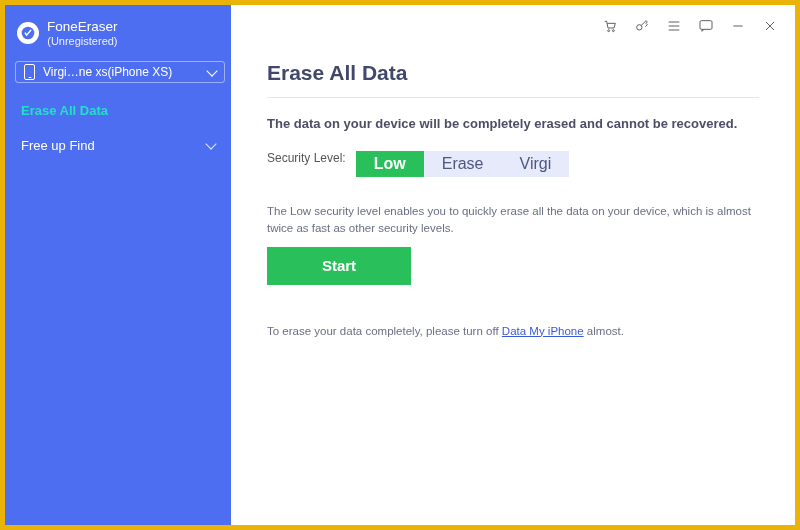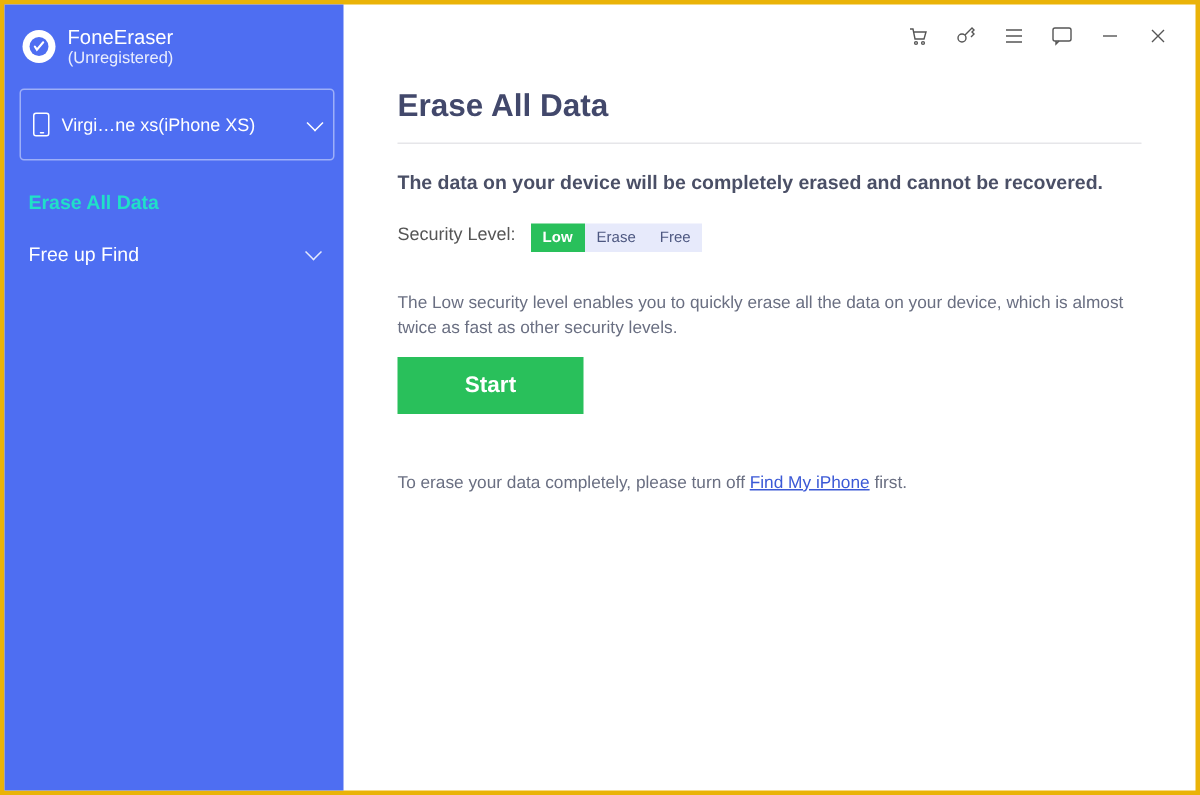--- a/index.html
+++ b/index.html
@@ -1,19 +1,19 @@
 <!DOCTYPE html>
 <html><head>
 <meta charset="utf-8">
 <style>
   * { box-sizing: border-box; margin: 0; padding: 0; }
   body { font-family: -apple-system, "Segoe UI", Arial, sans-serif; background: #fff; }
   .app-window {
     width: 800px; height: 530px;
-    border: 3px solid #eab308;
+    border: 5px solid #eab308;
     display: flex;
     position: relative;
     background: #fff;
   }
   
   .sidebar {
     width: 226px;
     background: #4e6ef2;
     color: #fff;
     display: flex;
@@ -34,21 +34,21 @@
   }
   .brand-text { display: flex; flex-direction: column; line-height: 1.15; }
   .brand-name { font-size: 13.5px; font-weight: 500; }
   .brand-status { font-size: 11px; opacity: .88; text-align: right; }
   .device-select {
     margin: 2px 6px 10px 10px;
     display: flex; align-items: center;
     gap: 8px;
     border: 1px solid rgba(255,255,255,.45);
     border-radius: 3px;
-    padding: 15px 8px;
+    padding: 2px 8px;
     font-size: 12px;
     cursor: pointer;
     position: relative;
   }
   .device-select .label { flex: 1; white-space: nowrap; overflow: hidden; text-overflow: ellipsis; }
   .phone-icon { width: 11px; height: 16px; border: 1.3px solid #fff; border-radius: 2px; position: relative; }
   .phone-icon::after { content:""; position:absolute; bottom:1px; left:50%; transform:translateX(-50%); width:3px; height:1.5px; background:#fff; border-radius:1px; }
   .chevron { width: 8px; height: 8px; border-right: 1.5px solid #fff; border-bottom: 1.5px solid #fff; transform: rotate(45deg); margin-top:-3px; }
   .nav-item {
     padding: 10px 16px;
@@ -70,27 +70,27 @@
   .tb-btn svg { width: 16px; height: 16px; stroke: #555; fill:none; stroke-width:1.4; }
   .page-title {
     font-size: 21px; font-weight: 700; color: #42486b;
     padding-bottom: 12px;
   }
   .divider { border: none; border-top: 1px solid #e6e6e9; margin-bottom: 18px; }
   .warning-text { font-size: 13px; color: #4a4f66; margin-bottom: 20px; font-weight: bold; }
   .level-row { display:flex; gap: 10px; font-size: 12px; color:#555; margin-bottom: 26px;}
   .seg { display:flex; }
   .seg-btn {
-    padding: 4px 8px; font-size: 10px; cursor:pointer;
+    padding: 4px 18px; font-size: 16px; cursor:pointer;
     background: #e7eafb; color:#4d5780; border:none;
   }
   .seg-btn.active { background: #29c05b; color:#fff; font-weight:600; }
   .desc-text { font-size: 11.5px; color:#6a6f82; line-height:1.5; margin-bottom: 9px; max-width: 520px;}
   .start-btn {
-    width: 124px; height: 38px;
+    width: 144px; height: 38px;
     background: #29c05b; color:#fff;
     border:none; font-size:15px; font-weight:700;
     cursor:pointer;
   }
   .hint-row { font-size: 11.5px; color:#6a6f82; margin-top: 40px; }
   .hint-row a { color:#3b59d6; text-decoration: underline; cursor:pointer; }
 </style>
 </head>
 <body>
 
@@ -166,26 +166,26 @@
     <h1 class="page-title">Erase All Data</h1>
     <hr class="divider">
 
     <p class="warning-text">The data on your device will be completely erased and cannot be recovered.</p>
 
     <div class="level-row">
       <span>Security Level:</span>
       <div class="seg">
         <button class="seg-btn active">Low</button>
         <button class="seg-btn">Erase</button>
-        <button class="seg-btn">Free</button>
+        <button class="seg-btn">Virgi</button>
       </div>
     </div>
 
     <p class="desc-text">The Low security level enables you to quickly erase all the data on your device, which is almost twice as fast as other security levels.</p>
 
     <button class="start-btn">Start</button>
 
     <p class="hint-row">
-      <span>To erase your data completely, please turn off </span><a>Find My iPhone</a><span> first.</span>
+      <span>To erase your data completely, please turn off </span><a>Data My iPhone</a><span> almost.</span>
     </p>
   </main>
 
 </div>
 
 </body></html>

